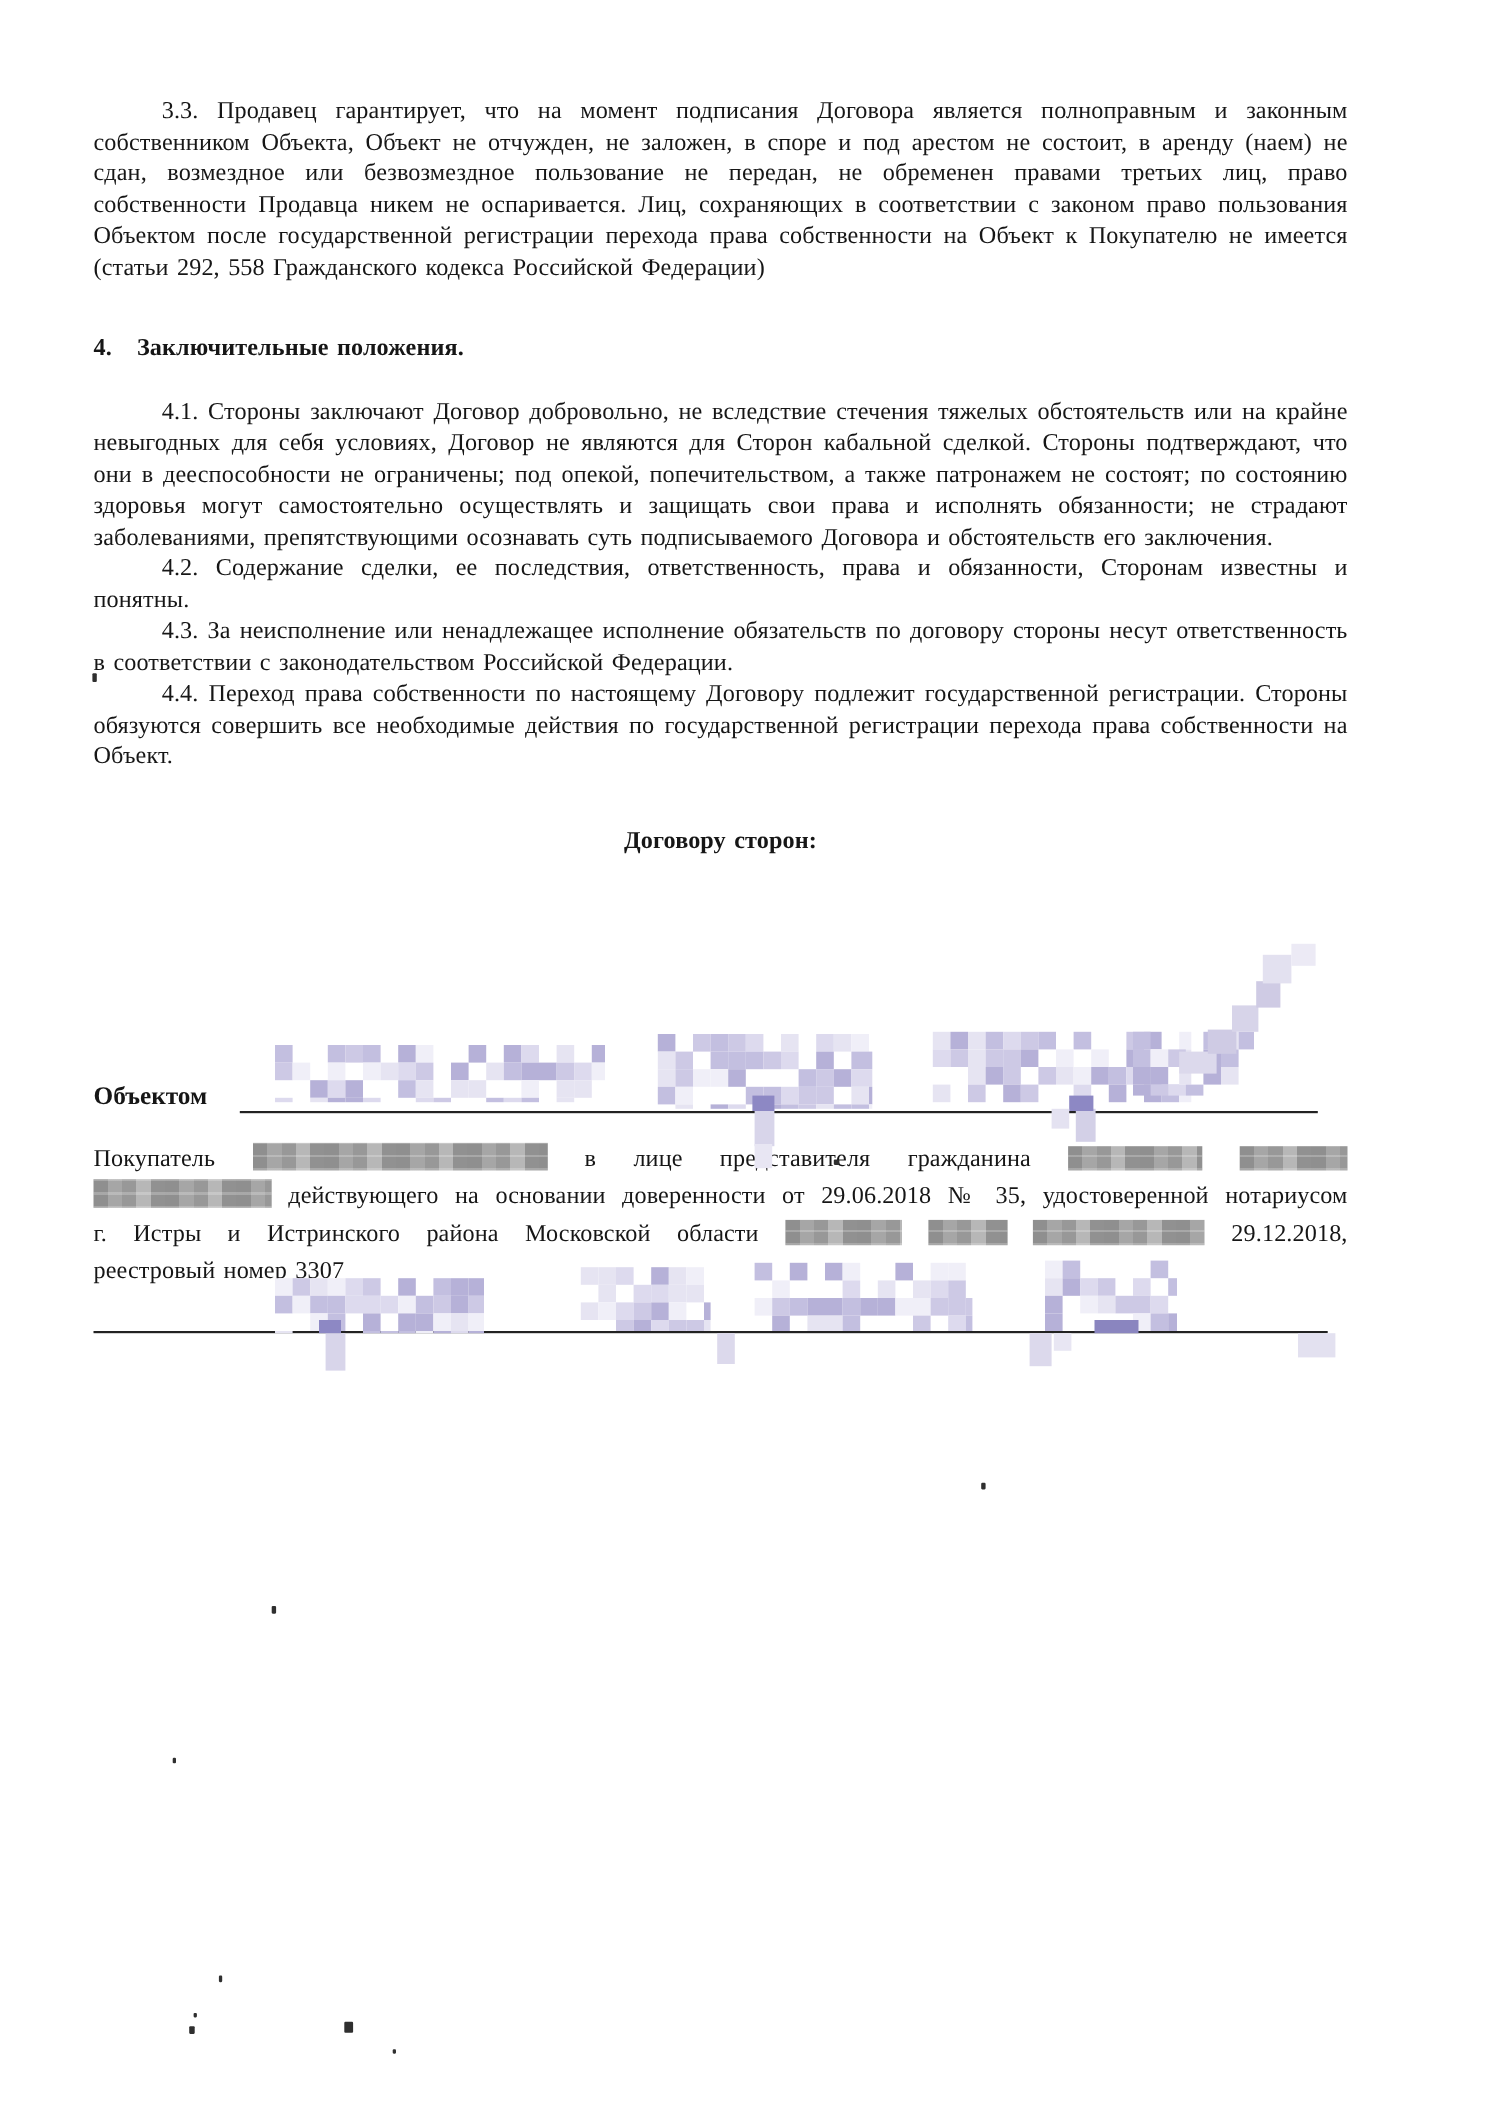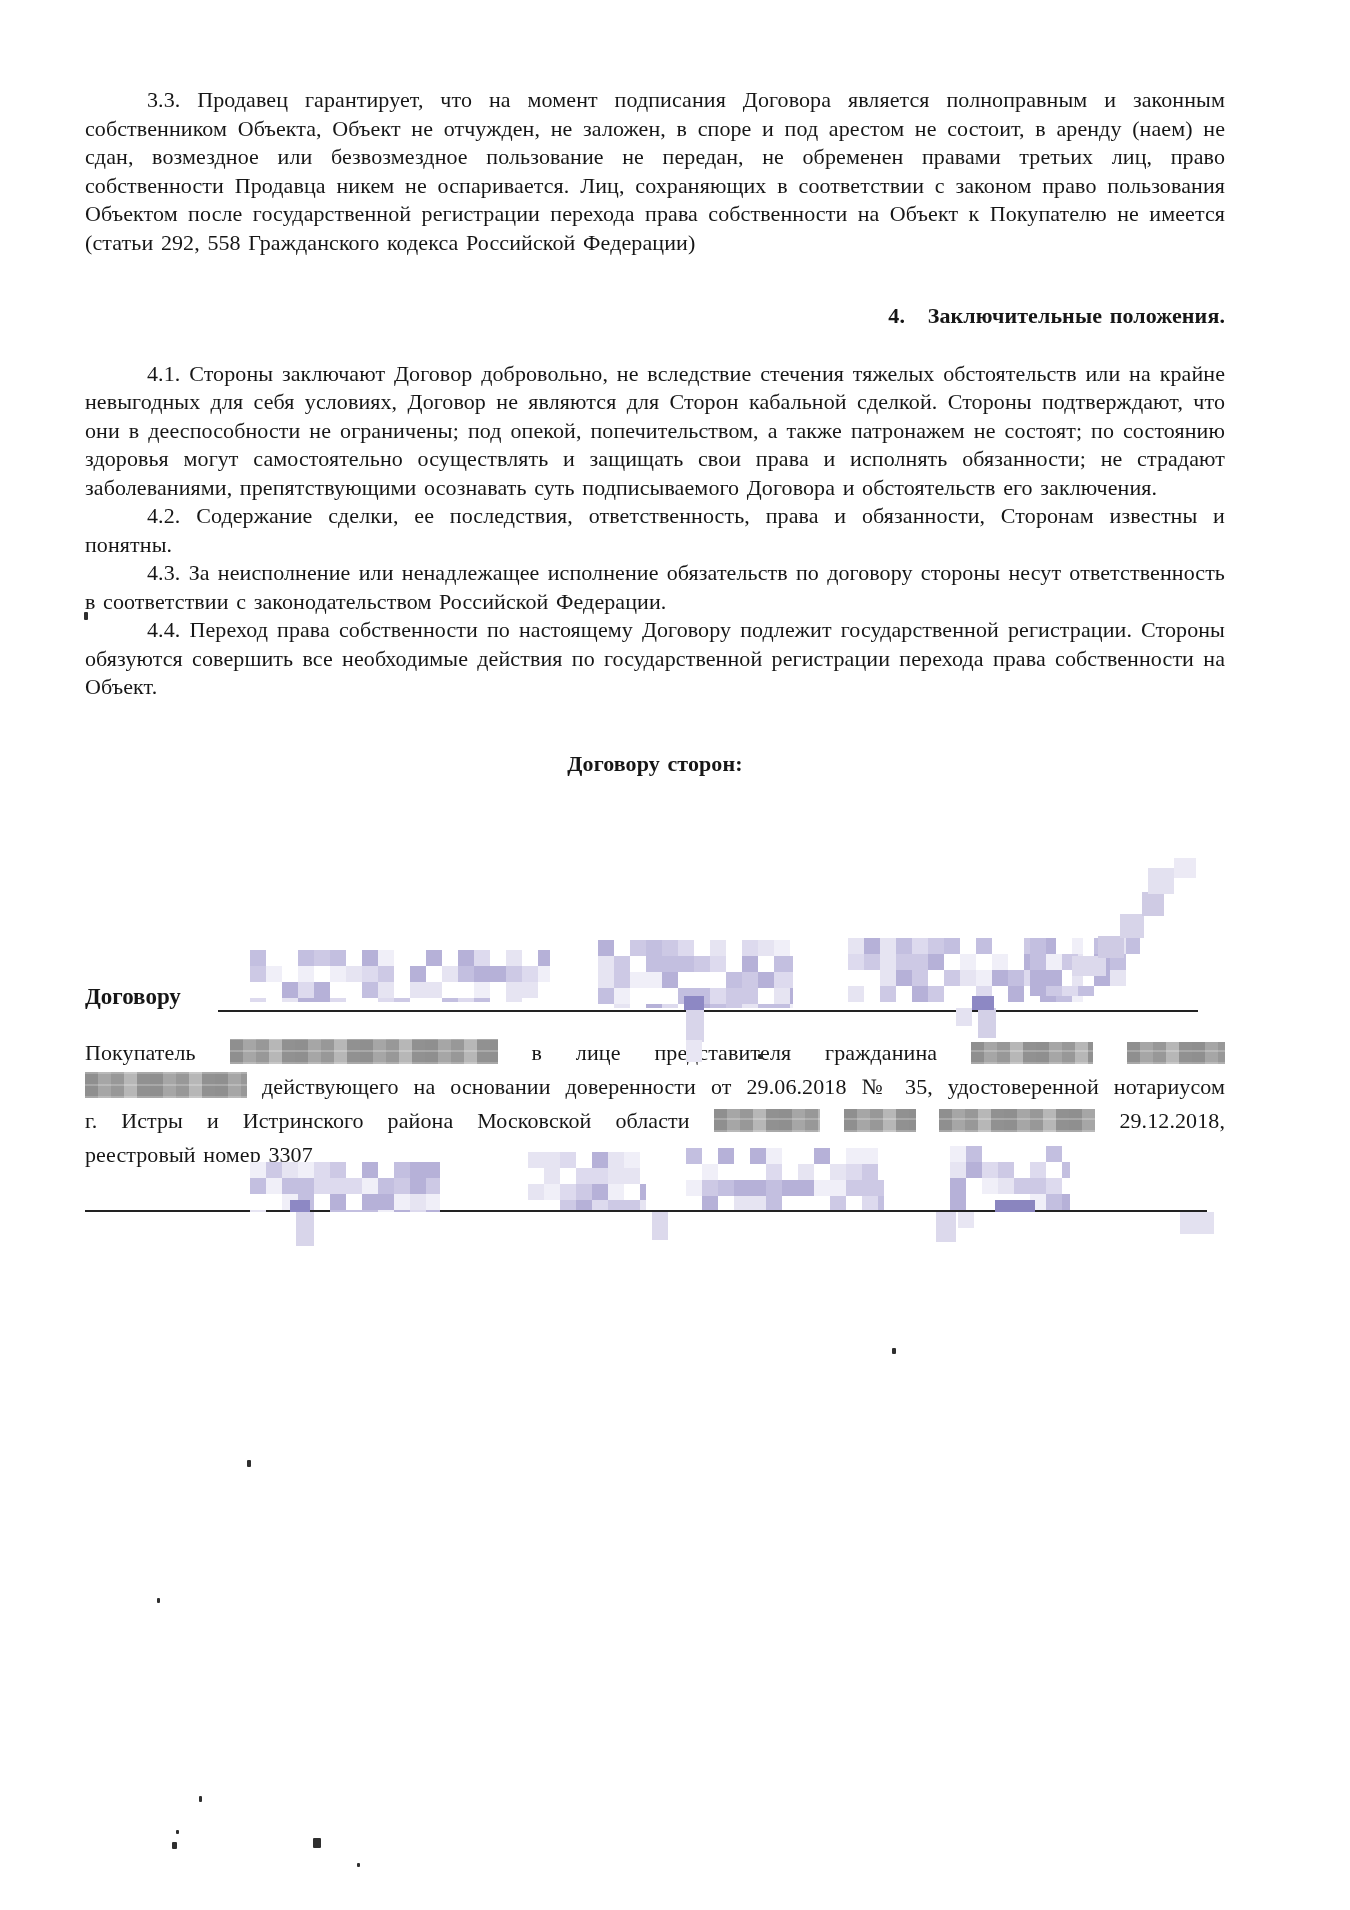--- a/index.html
+++ b/index.html
@@ -2,21 +2,21 @@
 <html><head>
 <meta charset="utf-8">
 <style>
   html,body{margin:0;padding:0;background:#ffffff;}
   .page{position:relative;width:1350px;height:1910px;background:#ffffff;overflow:hidden;
         font-family:"Liberation Serif","DejaVu Serif",serif;color:#161616;}
   .text-block{position:absolute;left:85px;top:86px;width:1140px;
         font-size:22px;line-height:28.5px;text-align:justify;
         word-spacing:2px;letter-spacing:0.1px;}
   .para{margin:0;text-indent:62px;}
-  .section-heading{margin:45px 0 29px 0;text-align:right;font-weight:bold;text-indent:0;}
+  .section-heading{margin:45px 0 29px 0;text-align:left;font-weight:bold;text-indent:0;}
   .sign-heading{margin:48px 0 0 0;text-align:center;font-weight:bold;text-indent:0;}
   .b{font-weight:normal;}
   
   .seller-label{position:absolute;left:85px;top:984px;font-size:23px;font-weight:bold;}
   .sig-line-seller{position:absolute;left:218px;top:1010px;width:980px;height:0;
         border-top:2.5px solid #222;}
   
   .buyer-block{position:absolute;left:85px;top:1036px;width:1140px;font-size:22px;
         word-spacing:2px;letter-spacing:0.1px;}
   .buyer-line{height:34px;line-height:34px;text-align:justify;text-align-last:justify;white-space:nowrap;}
@@ -48,21 +48,21 @@
   <div class="text-block">
     <p class="para">3.3. Продавец гарантирует, что на момент подписания Договора является полноправным и законным собственником Объекта, Объект не отчужден, не заложен, в споре и под арестом не состоит, в аренду (наем) не сдан, возмездное или безвозмездное пользование не передан, не обременен правами третьих лиц, право собственности Продавца никем не оспаривается. Лиц, сохраняющих в соответствии с законом право пользования Объектом после государственной регистрации перехода права собственности на Объект к Покупателю не имеется (статьи 292, 558 Гражданского кодекса Российской Федерации)</p>
     <p class="para section-heading">4.&nbsp;&nbsp; Заключительные положения.</p>
     <p class="para">4.1. Стороны заключают Договор добровольно, не вследствие стечения тяжелых обстоятельств или на крайне невыгодных для себя условиях, Договор не являются для Сторон кабальной сделкой. Стороны подтверждают, что они в дееспособности не ограничены; под опекой, попечительством, а также патронажем не состоят; по состоянию здоровья могут самостоятельно осуществлять и защищать свои права и исполнять обязанности; не страдают заболеваниями, препятствующими осознавать суть подписываемого Договора и обстоятельств его заключения.</p>
     <p class="para">4.2. Содержание сделки, ее последствия, ответственность, права и обязанности, Сторонам известны и понятны.</p>
     <p class="para">4.3. За неисполнение или ненадлежащее исполнение обязательств по договору стороны несут ответственность в соответствии с законодательством Российской Федерации.</p>
     <p class="para">4.4. Переход права собственности по настоящему Договору подлежит государственной регистрации. Стороны обязуются совершить все необходимые действия по государственной регистрации перехода права собственности на Объект.</p>
     <p class="para sign-heading">Договору сторон:</p>
   </div>
 
-  <div class="seller-label">Договору</div>
+  <div class="seller-label">Объектом</div>
   <div class="sig-line-seller"></div>
 
   <div class="buyer-block">
     <div class="buyer-line">
       <span class="b">Покупатель</span>
       <span class="redact rg-a"></span>
       <span>в лице представителя гражданина</span>
       <span class="redact rg-b"></span>
       <span class="redact rg-c"></span>
     </div>

